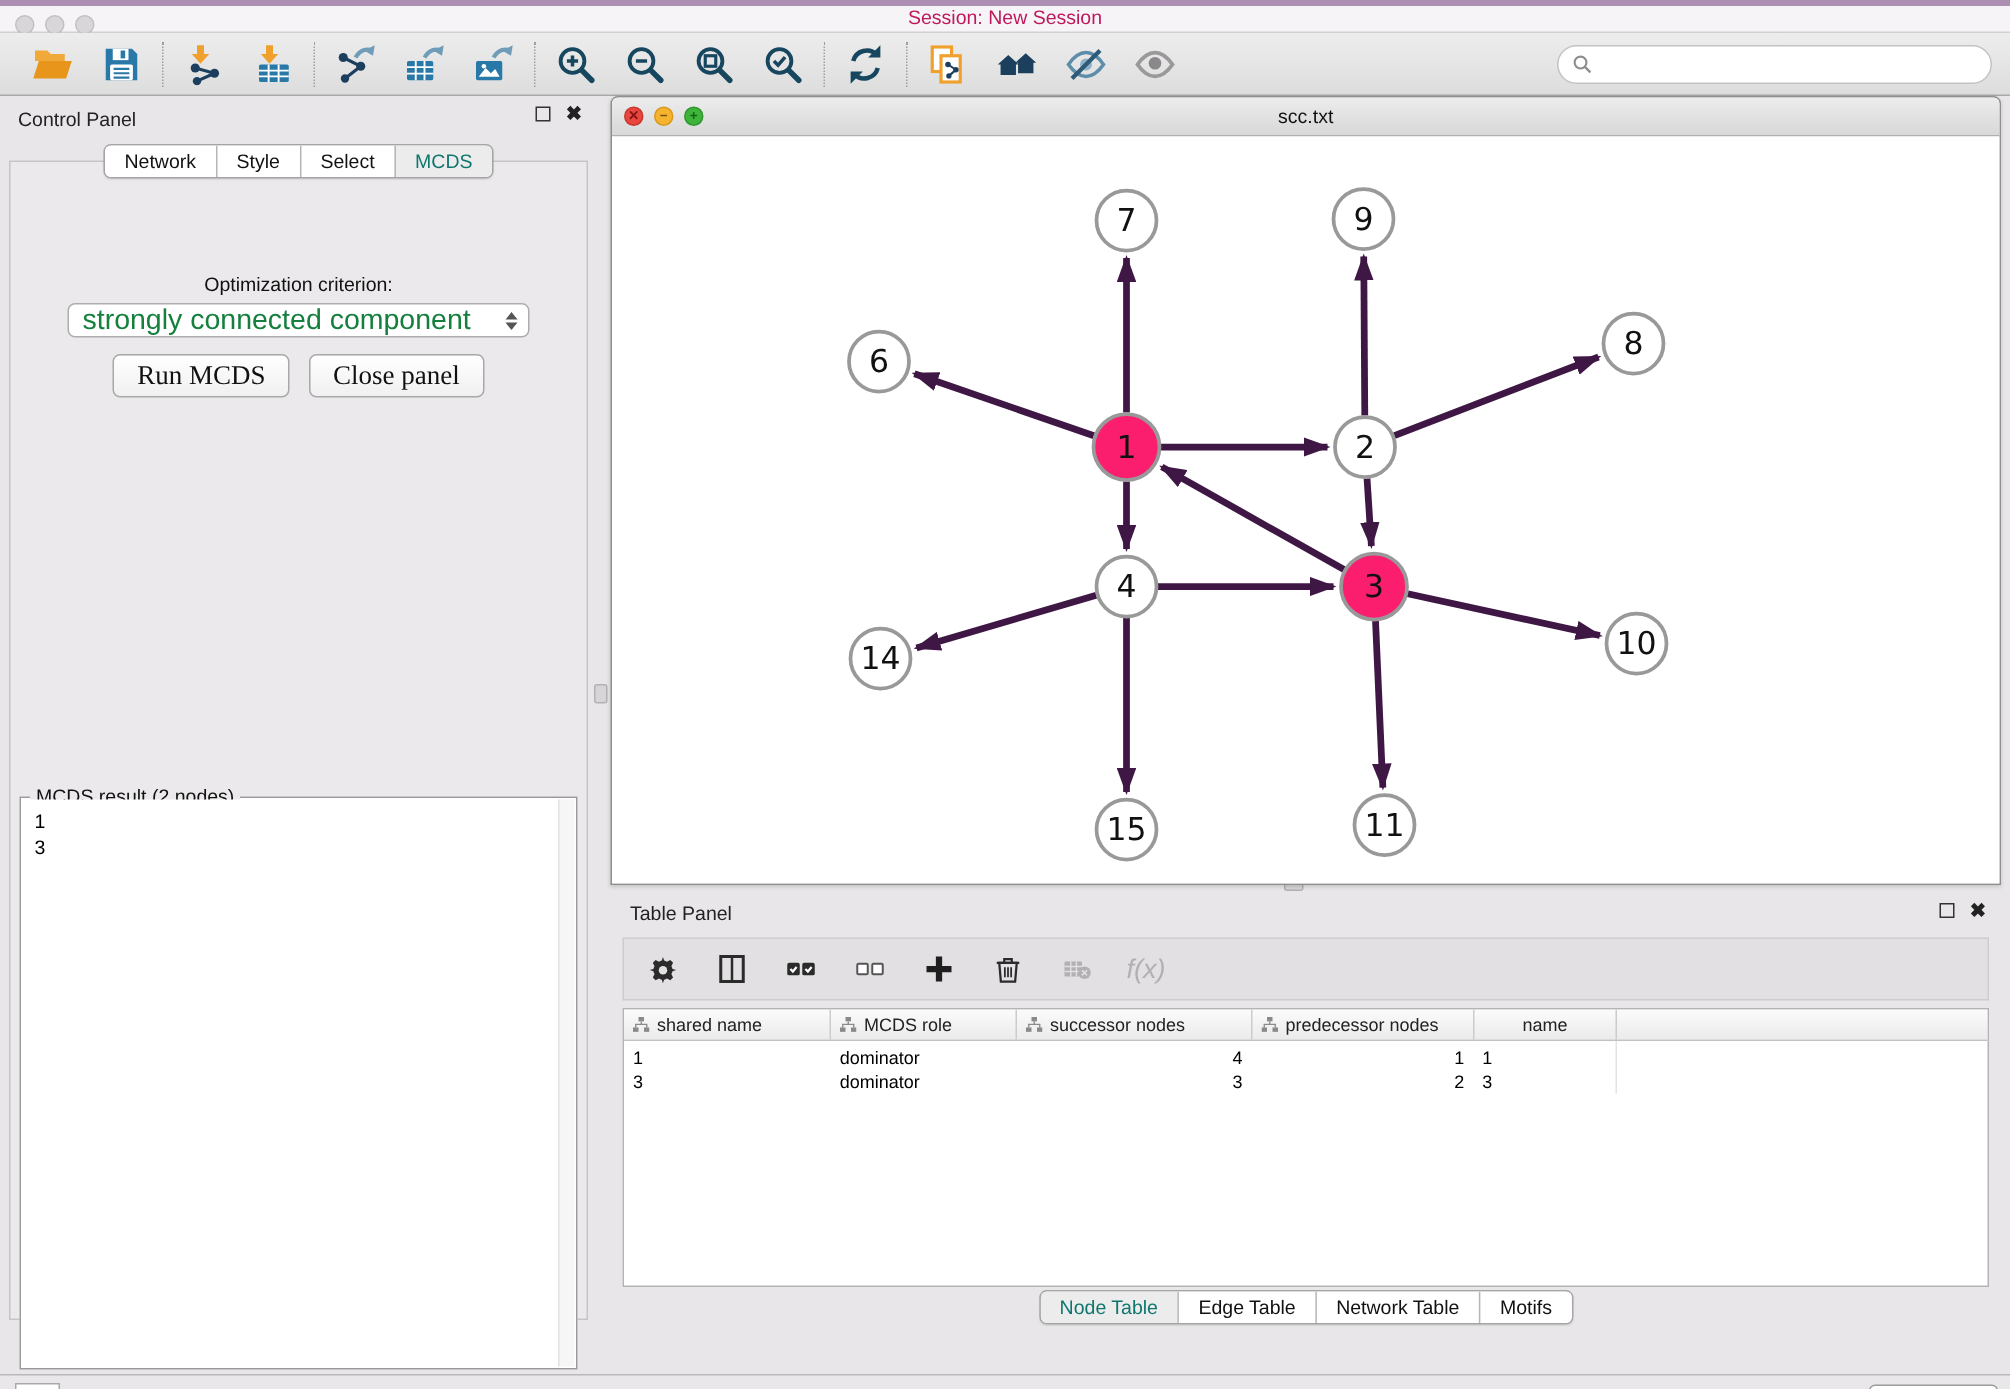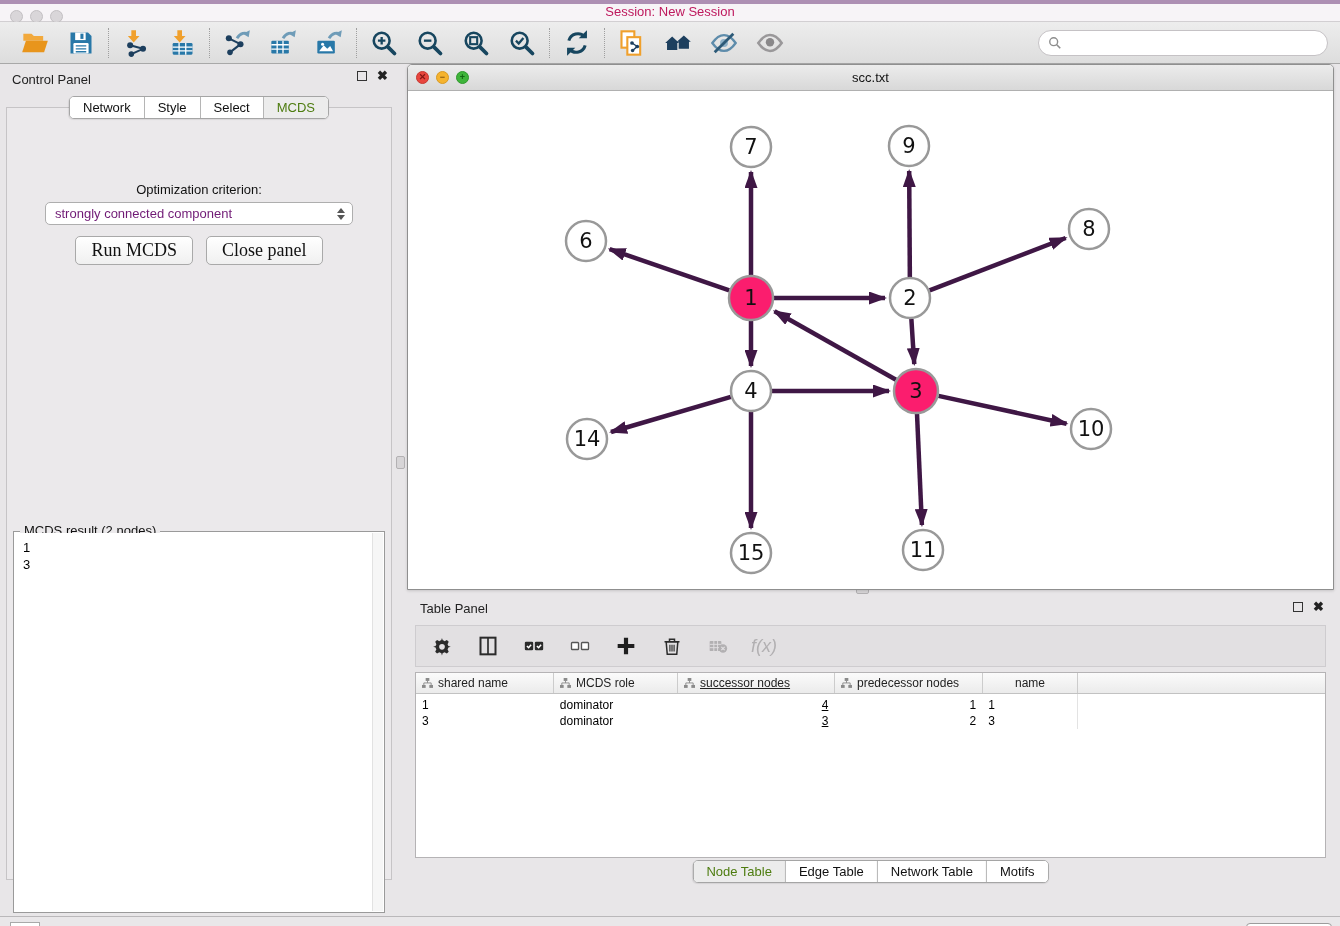--- a/index.html
+++ b/index.html
@@ -28,24 +28,24 @@
   .close-btn { font-size:13px; font-weight:bold; color:#222; line-height:10px; }
 
   
   .control-panel { position:absolute; left:0; top:64px; width:398px; height:826px; background:#e8e6e8; }
   .cp-title { position:absolute; left:12px; top:8px; font-size:13px; color:#222; }
   .cp-box { position:absolute; left:6px; top:43px; width:386px; height:773px; border:1px solid #c6c4c6; background:#ebe9eb; }
   .cp-tabs { position:absolute; top:32px; left:50%; transform:translateX(-50%); z-index:2; }
   .segmented { display:flex; border:1px solid #a5a5a5; border-radius:5px; overflow:hidden; background:#fff; box-shadow:0 1px 1px rgba(0,0,0,.08); }
   .segment { padding:3px 13px; font-size:13px; color:#111; background:#fff; border-left:1px solid #b5b5b5; white-space:nowrap; }
   .segment:first-child { border-left:none; }
-  .segment.disabled-active { background:#ececec; color:#4d7c0f; }
+  .segment.disabled-active { background:#ececec; color:#0f766e; }
   .opt-label { position:absolute; top:74px; width:100%; text-align:center; font-size:13px; color:#111; }
   .dropdown { position:absolute; left:38px; top:94px; width:308px; height:23px; background:#fff; border:1px solid #aeaeae; border-radius:5px; display:flex; align-items:center; padding:0 4px 0 9px; }
-  .dropdown .dd-label { flex:1; font-size:13px; color:#701a75; }
+  .dropdown .dd-label { flex:1; font-size:19px; color:#15803d; }
   .dropdown .dd-stepper { width:14px; height:17px; display:flex; flex-direction:column; align-items:center; justify-content:center; gap:2px; }
   .dd-stepper i { width:0; height:0; border-left:4px solid transparent; border-right:4px solid transparent; }
   .dd-up { border-bottom:5px solid #555; }
   .dd-down { border-top:5px solid #555; }
   .cp-buttons { position:absolute; top:128px; width:100%; display:flex; justify-content:center; gap:13px; }
   .btn { background:linear-gradient(#ffffff,#f0f0f0); border:1px solid #a9a9a9; border-radius:5px; font-size:18px; color:#111; padding:3px 15px; font-family:Liberation Serif, serif; }
   .mcds-fieldset { position:absolute; left:6px; top:423px; width:372px; height:382px; border:1px solid #9a9a9a; background:#fff; }
   .mcds-legend { position:absolute; top:-9px; left:6px; background:#ebe9eb; padding:0 4px; font-size:13px; color:#111; }
   .mcds-body { position:absolute; inset:1px; background:#fff; padding:6px 8px; font-size:13px; line-height:17px; color:#000; }
   .mcds-scroll { position:absolute; top:1px; right:1px; bottom:1px; width:11px; background:#f6f6f6; border-left:1px solid #e2e2e2; }
@@ -73,21 +73,21 @@
   .tp-icon svg { width:20px; height:20px; }
   .fx-label { font-family:Liberation Sans, sans-serif; font-style:italic; font-size:18px; color:#b2b0b2; }
   .tp-table { position:absolute; left:8px; top:77px; width:911px; height:186px; background:#fff; border:1px solid #b5b3b5; overflow:hidden; }
   .tp-header { display:flex; height:21px; background:linear-gradient(#fbfbfb,#ebebeb); border-bottom:1px solid #c2c2c2;text-align:right; }
   .th { display:flex; align-items:center; gap:5px; padding:0 6px; font-size:12px; color:#222; border-right:1px solid #cccccc; }
   .th svg { width:11px; height:11px; flex:none; }
   .th.center { justify-content:center; }
   .tp-row { display:flex; height:16px; align-items:center; font-size:12px; color:#000; }
   .td { padding:0 6px; overflow:hidden; white-space:nowrap; }
   .td.right { text-align:right; }
-  .w-c0 { width:138px; } .w-c1 { width:124px; } .w-c2 { width:157px;text-decoration:underline; } .w-c3 { width:148px; } .w-c4 { width:95px; }
+  .w-c0 { width:138px; } .w-c1 { width:124px; } .w-c2 { width:157px; } .w-c3 { width:148px; } .w-c4 { width:95px; }
   .tp-rows { border-right:1px solid #e3e3e3; width:662px; padding-top:3px; }
   .tp-tabs { position:absolute; left:50%; bottom:7px; transform:translateX(-50%);margin-top:32px; }
 
   
   .statusbar { position:absolute; left:0; top:916px; width:1340px; height:36px; background:#e9e7e9; border-top:1px solid #bab8ba; }
   .status-left-btn { position:absolute; left:10px; top:5px; width:30px; height:25px; background:#fff; border:1px solid #a9a9a9; display:flex; align-items:center; justify-content:center; }
   .memory-btn { position:absolute; right:8px; top:6px; height:23px; background:linear-gradient(#ffffff,#efefef); border:1px solid #9c9c9c; border-radius:4px; display:flex; align-items:center; gap:6px; padding:0 10px; font-size:13px; color:#111; }
   .memory-dot { width:11px; height:11px; border-radius:50%; background:#1fa03c; border:1px solid #178232; }
 </style>
 </head>

